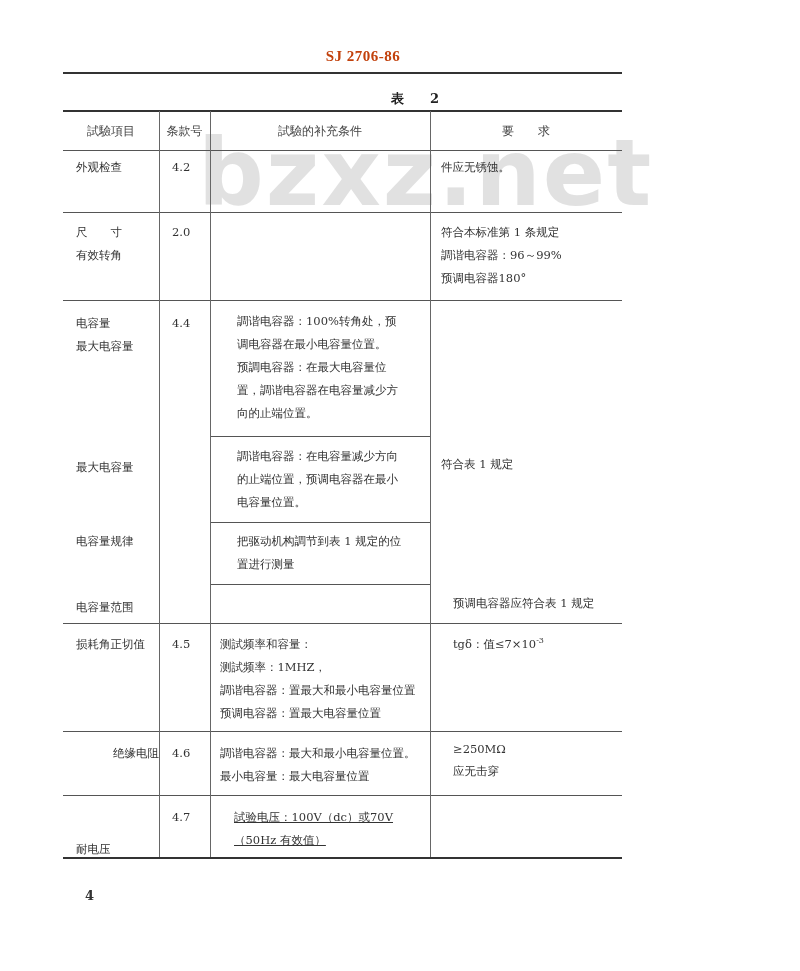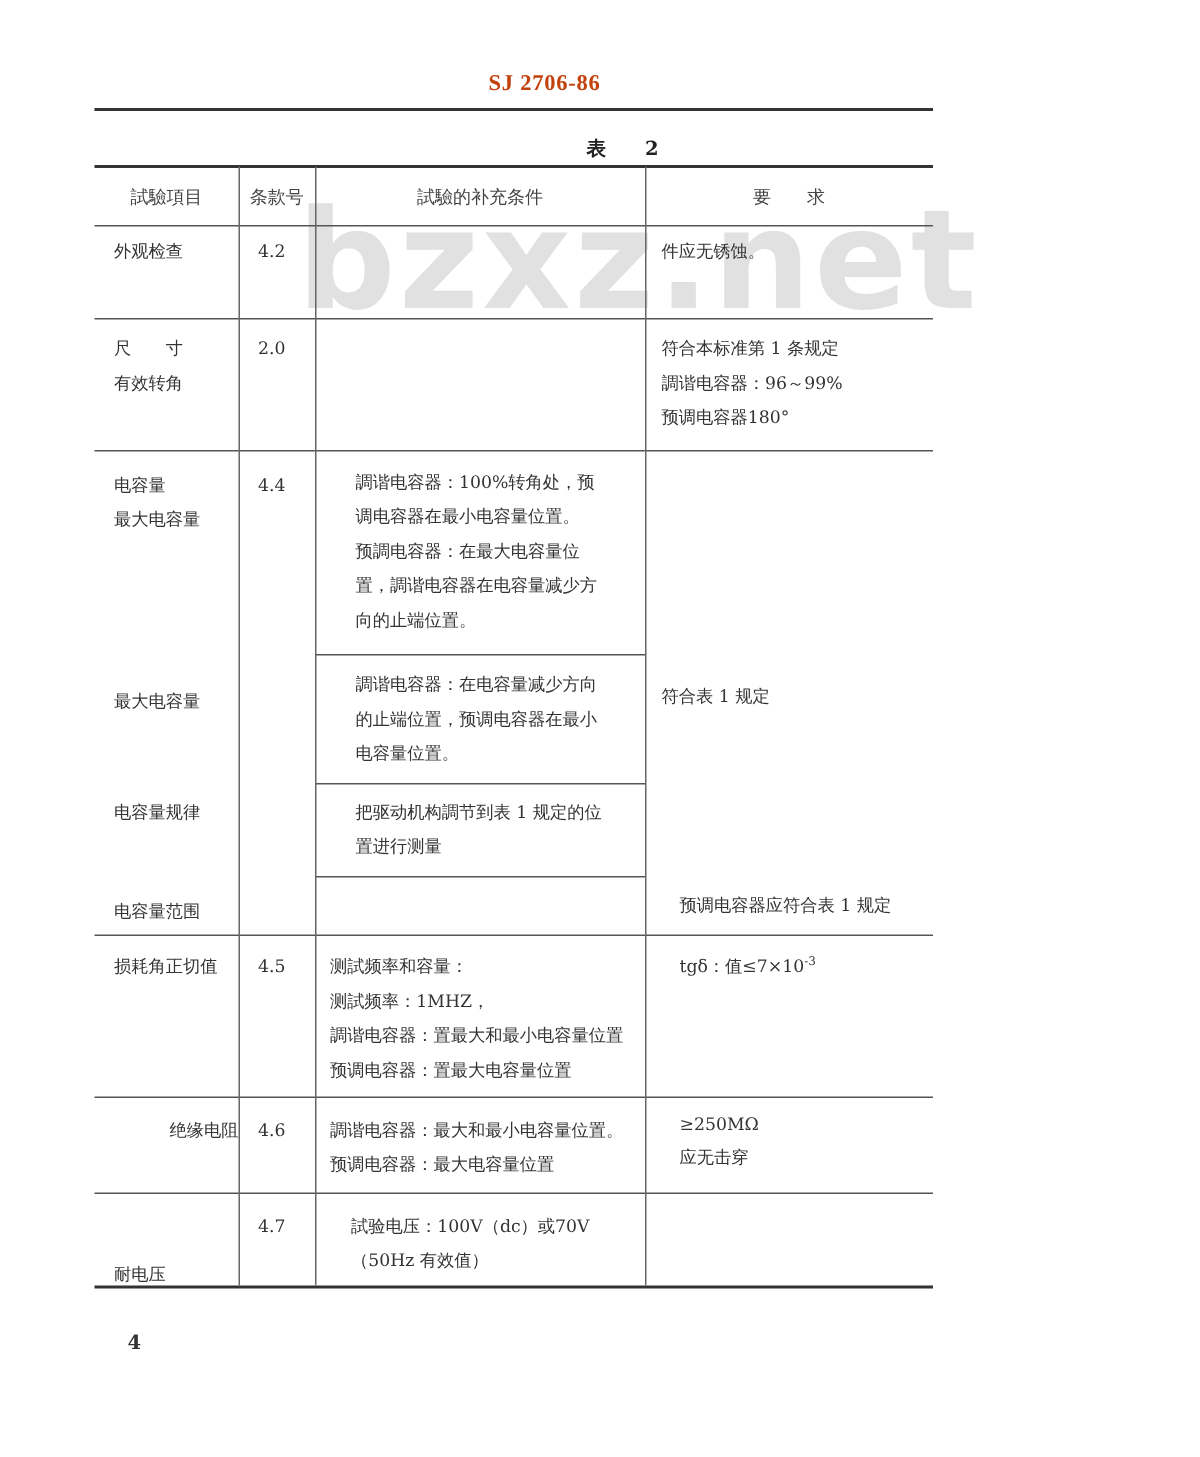--- a/index.html
+++ b/index.html
@@ -125,28 +125,28 @@
   <div class="abs cell" style="left:453px; top:629px;">
     <span>tgδ：值≤7×10</span><span class="sup">-3</span>
   </div>
 </div>
 
 <div>
   <div class="abs cell" style="left:76px; top:742px;margin-left:37px;">绝缘电阻</div>
   <div class="abs cell" style="left:172px; top:742px;">4.6</div>
   <div class="abs cell" style="left:220px; top:742px;">
     <div>調谐电容器：最大和最小电容量位置。</div>
-    <div>预调电容器：最大电容量位置</div>
+    <div>最小电容量：最大电容量位置</div>
   </div>
   <div class="abs cell" style="left:453px; top:738px;">≥250MΩ</div>
 </div>
 
 <div>
   <div class="abs cell" style="left:76px; top:838px;">耐电压</div>
   <div class="abs cell" style="left:172px; top:806px;">4.7</div>
-  <div class="abs cell" style="left:234px; top:806px;">
+  <div class="abs cell" style="left:234px; top:806px;text-decoration:underline;">
     <div>試验电压：100V（dc）或70V</div>
     <div>（50Hz 有效值）</div>
   </div>
   <div class="abs cell" style="left:453px; top:760px;">应无击穿</div>
 </div>
 
 <div class="abs page-num">4</div>
 
 </body></html>

